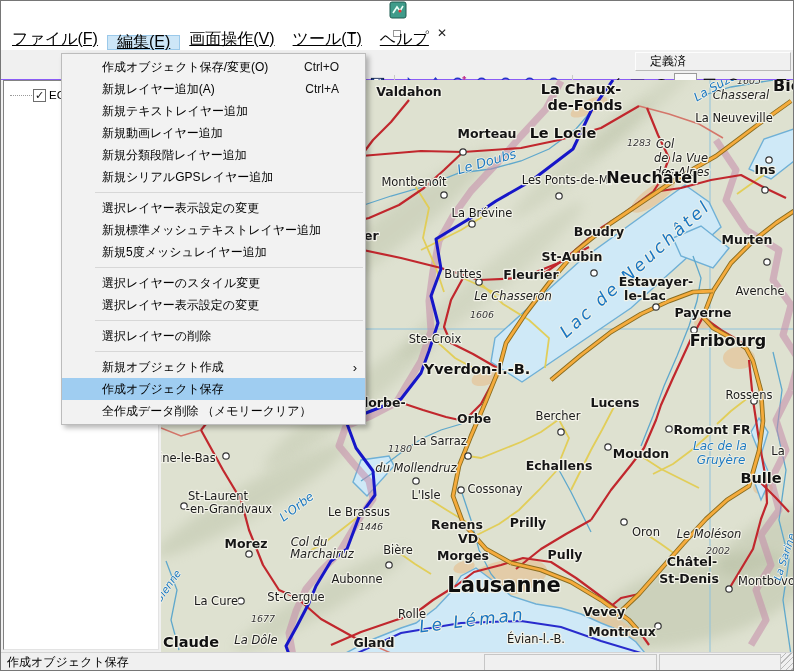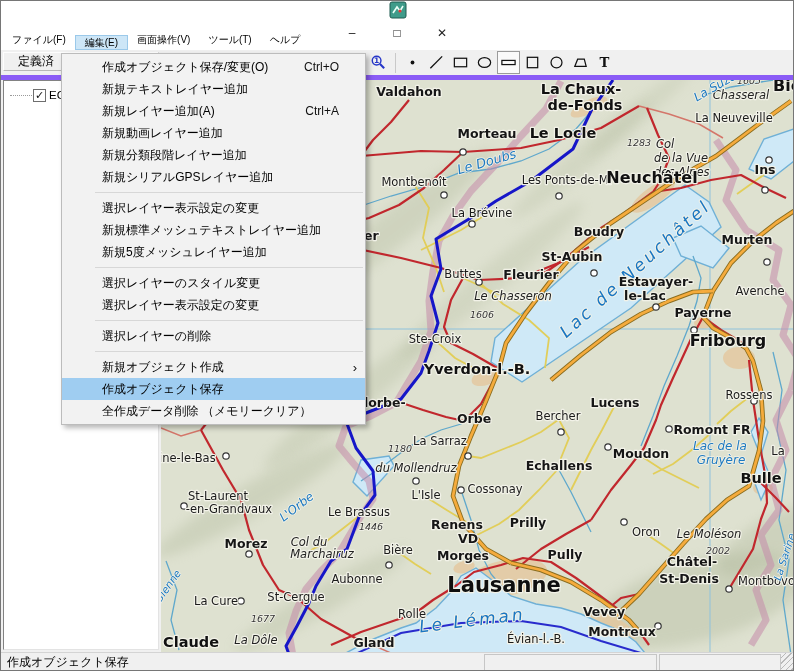--- a/index.html
+++ b/index.html
@@ -11,24 +11,24 @@
   }
   
   .titlebar{height:28px;background:#fff;display:flex;align-items:center;flex-direction:column;}
   .app-icon{width:18px;height:18px;margin:0 6px 0 8px;flex:none;}
   .title-text{flex:1;font-size:12px;color:#111;white-space:nowrap;overflow:hidden;}
   .win-controls{display:flex;height:28px;flex:none;}
   .win-btn{width:45px;height:28px;display:flex;align-items:center;justify-content:center;
     font-size:12px;color:#222;cursor:default;}
   
   .menubar{height:22px;background:#fff;display:flex;align-items:stretch;padding-left:2px;border-bottom:1px solid #f0f0f0;}
-  .mb-item{padding:0 9px;display:flex;align-items:center;font-size:10px;}
+  .mb-item{padding:0 9px;display:flex;align-items:center;font-size:16px;text-decoration:underline;}
   .mb-item.active{background:#cde6f7;border:1px solid #9bc9ea;margin-top:6px;}
   
-  .toolbar-row{height:29px;display:flex;align-items:flex-start;background:#f0f0f0;border-bottom:5px solid #8b5cf6;}
+  .toolbar-row{height:29px;display:flex;align-items:flex-end;background:#f0f0f0;border-bottom:1px solid #8b5cf6;flex-direction:column;}
   .panel-header{width:160px;flex:none;display:flex;align-items:stretch;padding:1px 2px 2px 2px;}
   .panel-header-btn{flex:1;background:#f0f0f0;border:1px solid #b8b8b8;border-top-color:#fdfdfd;border-left-color:#fdfdfd;
     display:flex;align-items:center;padding-left:14px;font-size:12px;}
   .toolbar{flex:1;display:flex;align-items:center;gap:1px;padding-left:4px;}
   .tb-btn{width:23px;height:23px;display:flex;align-items:center;justify-content:center;border:1px solid transparent;}
   .tb-btn svg{width:17px;height:17px;}
   .tb-btn.selected{border:1px solid #9a9a9a;background:#fafafa;}
   .tb-sep{width:1px;height:20px;background:#c9c9c9;margin:0 4px;flex:none;}
   
   .content{display:flex;height:572px;background:#f0f0f0;}
@@ -458,28 +458,28 @@
     <div class="sb-panel sb-p2"></div>
     <div class="sb-grip"></div>
   </div>
 
   <div class="menu-popup">
       <div class="menu-item">
         <span class="mi-label">作成オブジェクト保存/変更(O)</span>
         <span class="mi-right">Ctrl+O</span>
       </div>
       <div class="menu-item">
-        <span class="mi-label">新規テキストレイヤー追加</span>
-        <span class="mi-right"></span>
-      </div>
-      <div class="menu-item">
         <span class="mi-label">新規レイヤー追加(A)</span>
         <span class="mi-right">Ctrl+A</span>
       </div>
       <div class="menu-item">
+        <span class="mi-label">新規テキストレイヤー追加</span>
+        <span class="mi-right"></span>
+      </div>
+      <div class="menu-item">
         <span class="mi-label">新規動画レイヤー追加</span>
         <span class="mi-right"></span>
       </div>
       <div class="menu-item">
         <span class="mi-label">新規分類段階レイヤー追加</span>
         <span class="mi-right"></span>
       </div>
       <div class="menu-item">
         <span class="mi-label">新規シリアルGPSレイヤー追加</span>
         <span class="mi-right"></span>

